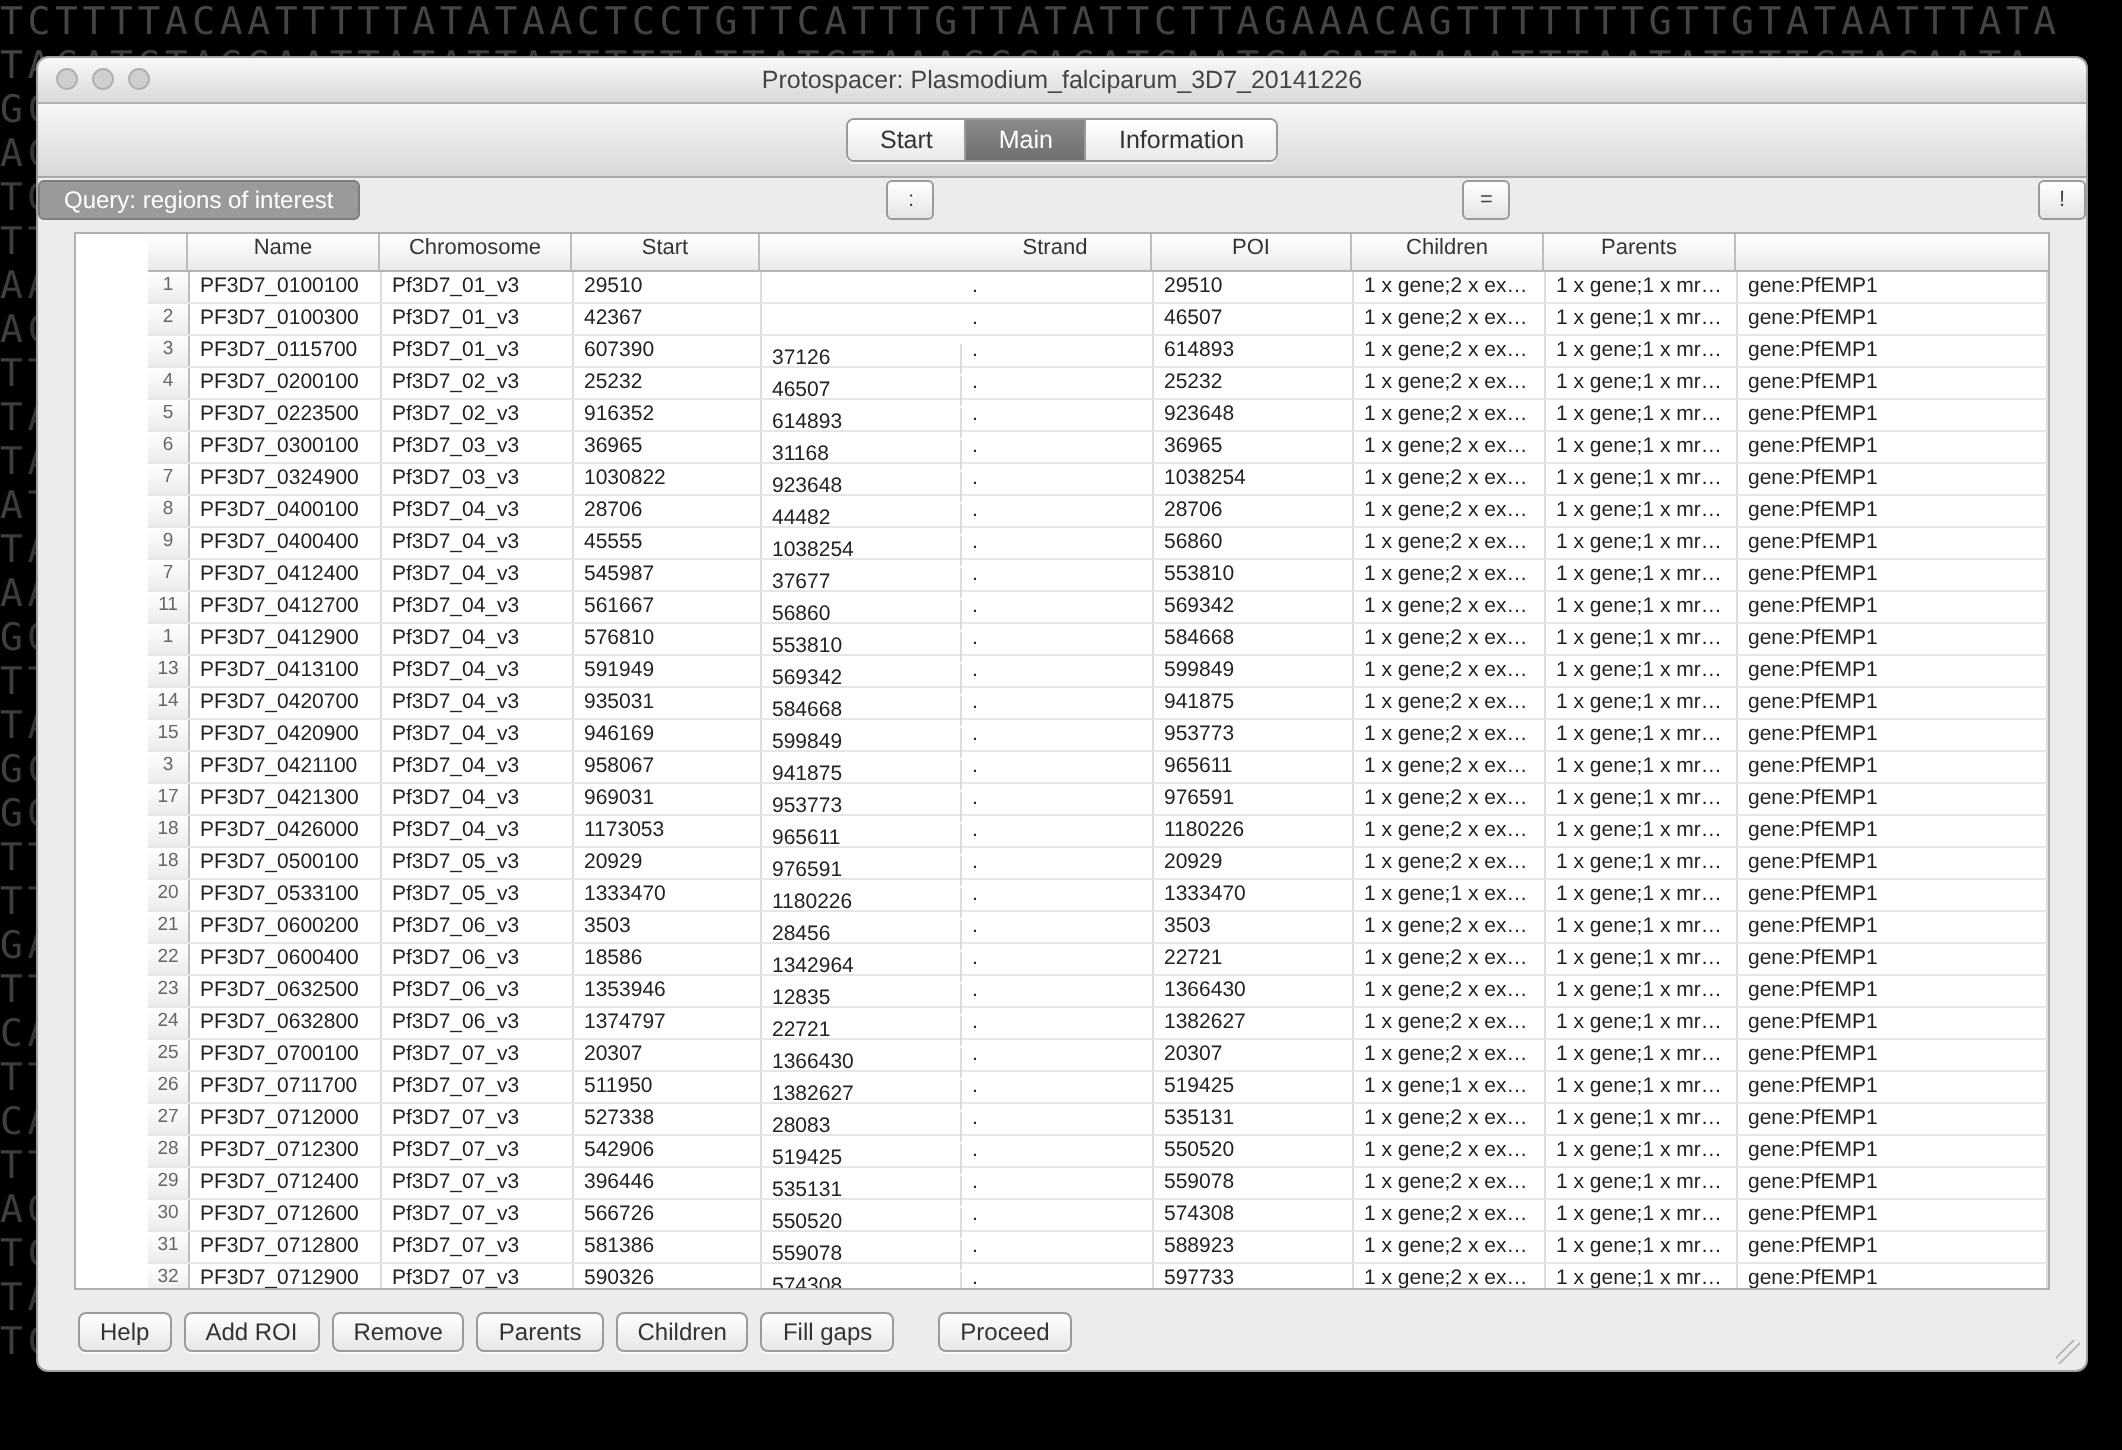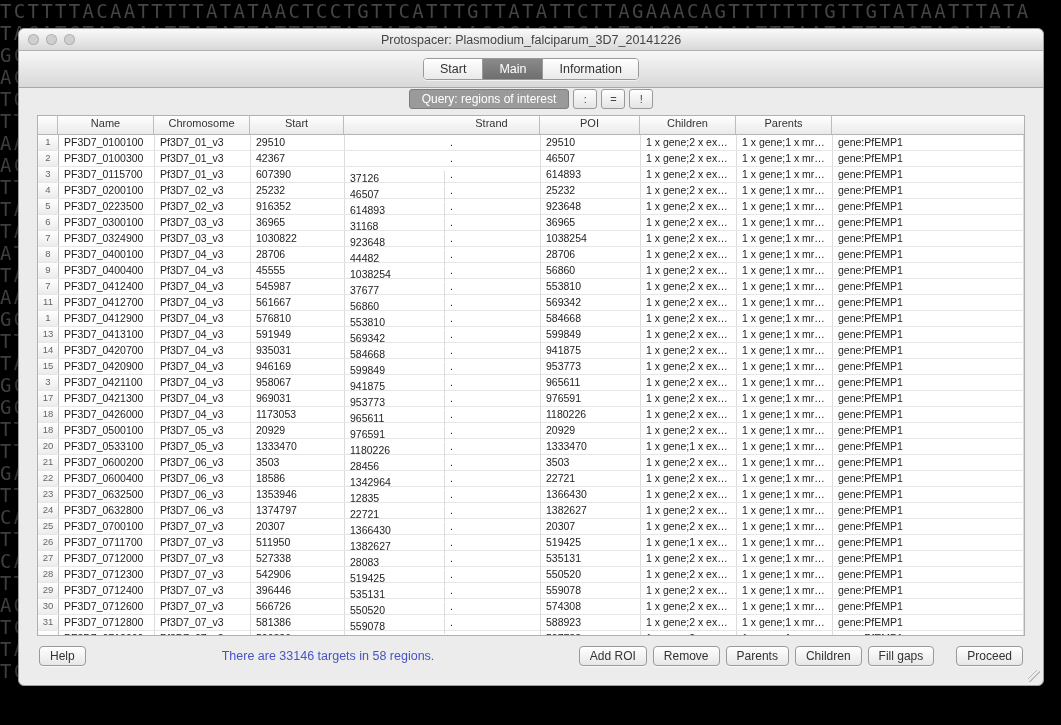--- a/index.html
+++ b/index.html
@@ -96,21 +96,21 @@
   .tabseg > div.selected {
     background: linear-gradient(#8a8a8a,#6f6f6f);
     color: #fff;
     text-align: center;
   }
 
   .sub-toolbar {
     height: 24px;
     display: flex;
     align-items: center;
-    justify-content: center;
+    justify-content: space-between;
     gap: 4px;
     padding-top: 0;
   }
   .query-label {
     background: #9a9a9a;
     color: #fff;
     font-size: 12px;
     padding: 2px 12px;
     border-radius: 3px;
     border: 1px solid #7d7d7d;
@@ -130,20 +130,21 @@
 
   .table-frame {
     flex: 1 1 auto;
     margin: 4px 18px 4px 18px;
     border: 1px solid #b0b0b0;
     background: #fff;
     display: flex;
     flex-direction: column;
     overflow: hidden;
     position: relative;
+    padding-left: 36px;
   }
   .thead-row {
     display: flex;
     background: linear-gradient(#ffffff,#eaeaea);
     border-bottom: 1px solid #b5b5b5;
     height: 18px;
     font-size: 11px;
     color: #333;
     flex: 0 0 auto;
   }
@@ -193,21 +194,21 @@
   .col-strand{ width: 96px;  flex:0 0 96px; }
   .col-poi   { width: 100px; flex:0 0 100px;}
   .col-child { width: 96px;  flex:0 0 96px; }
   .col-par   { width: 96px;  flex:0 0 96px; }
   .col-cust  { flex: 1 1 auto; }
 
   .footer {
     height: 34px;
     display: flex;
     align-items: center;
-    padding: 0 20px 12px 20px;
+    padding: 0 20px 2px 20px;
     gap: 6px;
   }
   .footer .status {
     flex: 1 1 auto;
     text-align: left;
     padding-left: 130px;
     color: #4754c7;
     font-size: 12.5px;
   }
   .btn {
@@ -686,21 +687,20 @@
           <div class="td col-poi">597733</div>
           <div class="td col-child">1 x gene;2 x ex…</div>
           <div class="td col-par">1 x gene;1 x mr…</div>
           <div class="td col-cust">gene:PfEMP1</div>
         </div>
       </div>
   </div>
 
   <div class="footer">
     <div class="btn">Help</div>
-    <div class="status">There are 33146 targets in 58 regions.</div>
     <div class="btn">Add ROI</div>
     <div class="btn">Remove</div>
     <div class="btn">Parents</div>
     <div class="btn">Children</div>
     <div class="btn">Fill gaps</div>
     <div style="width:10px"></div>
     <div class="btn">Proceed</div>
   </div>
 
   <div class="resize-grip"></div>

